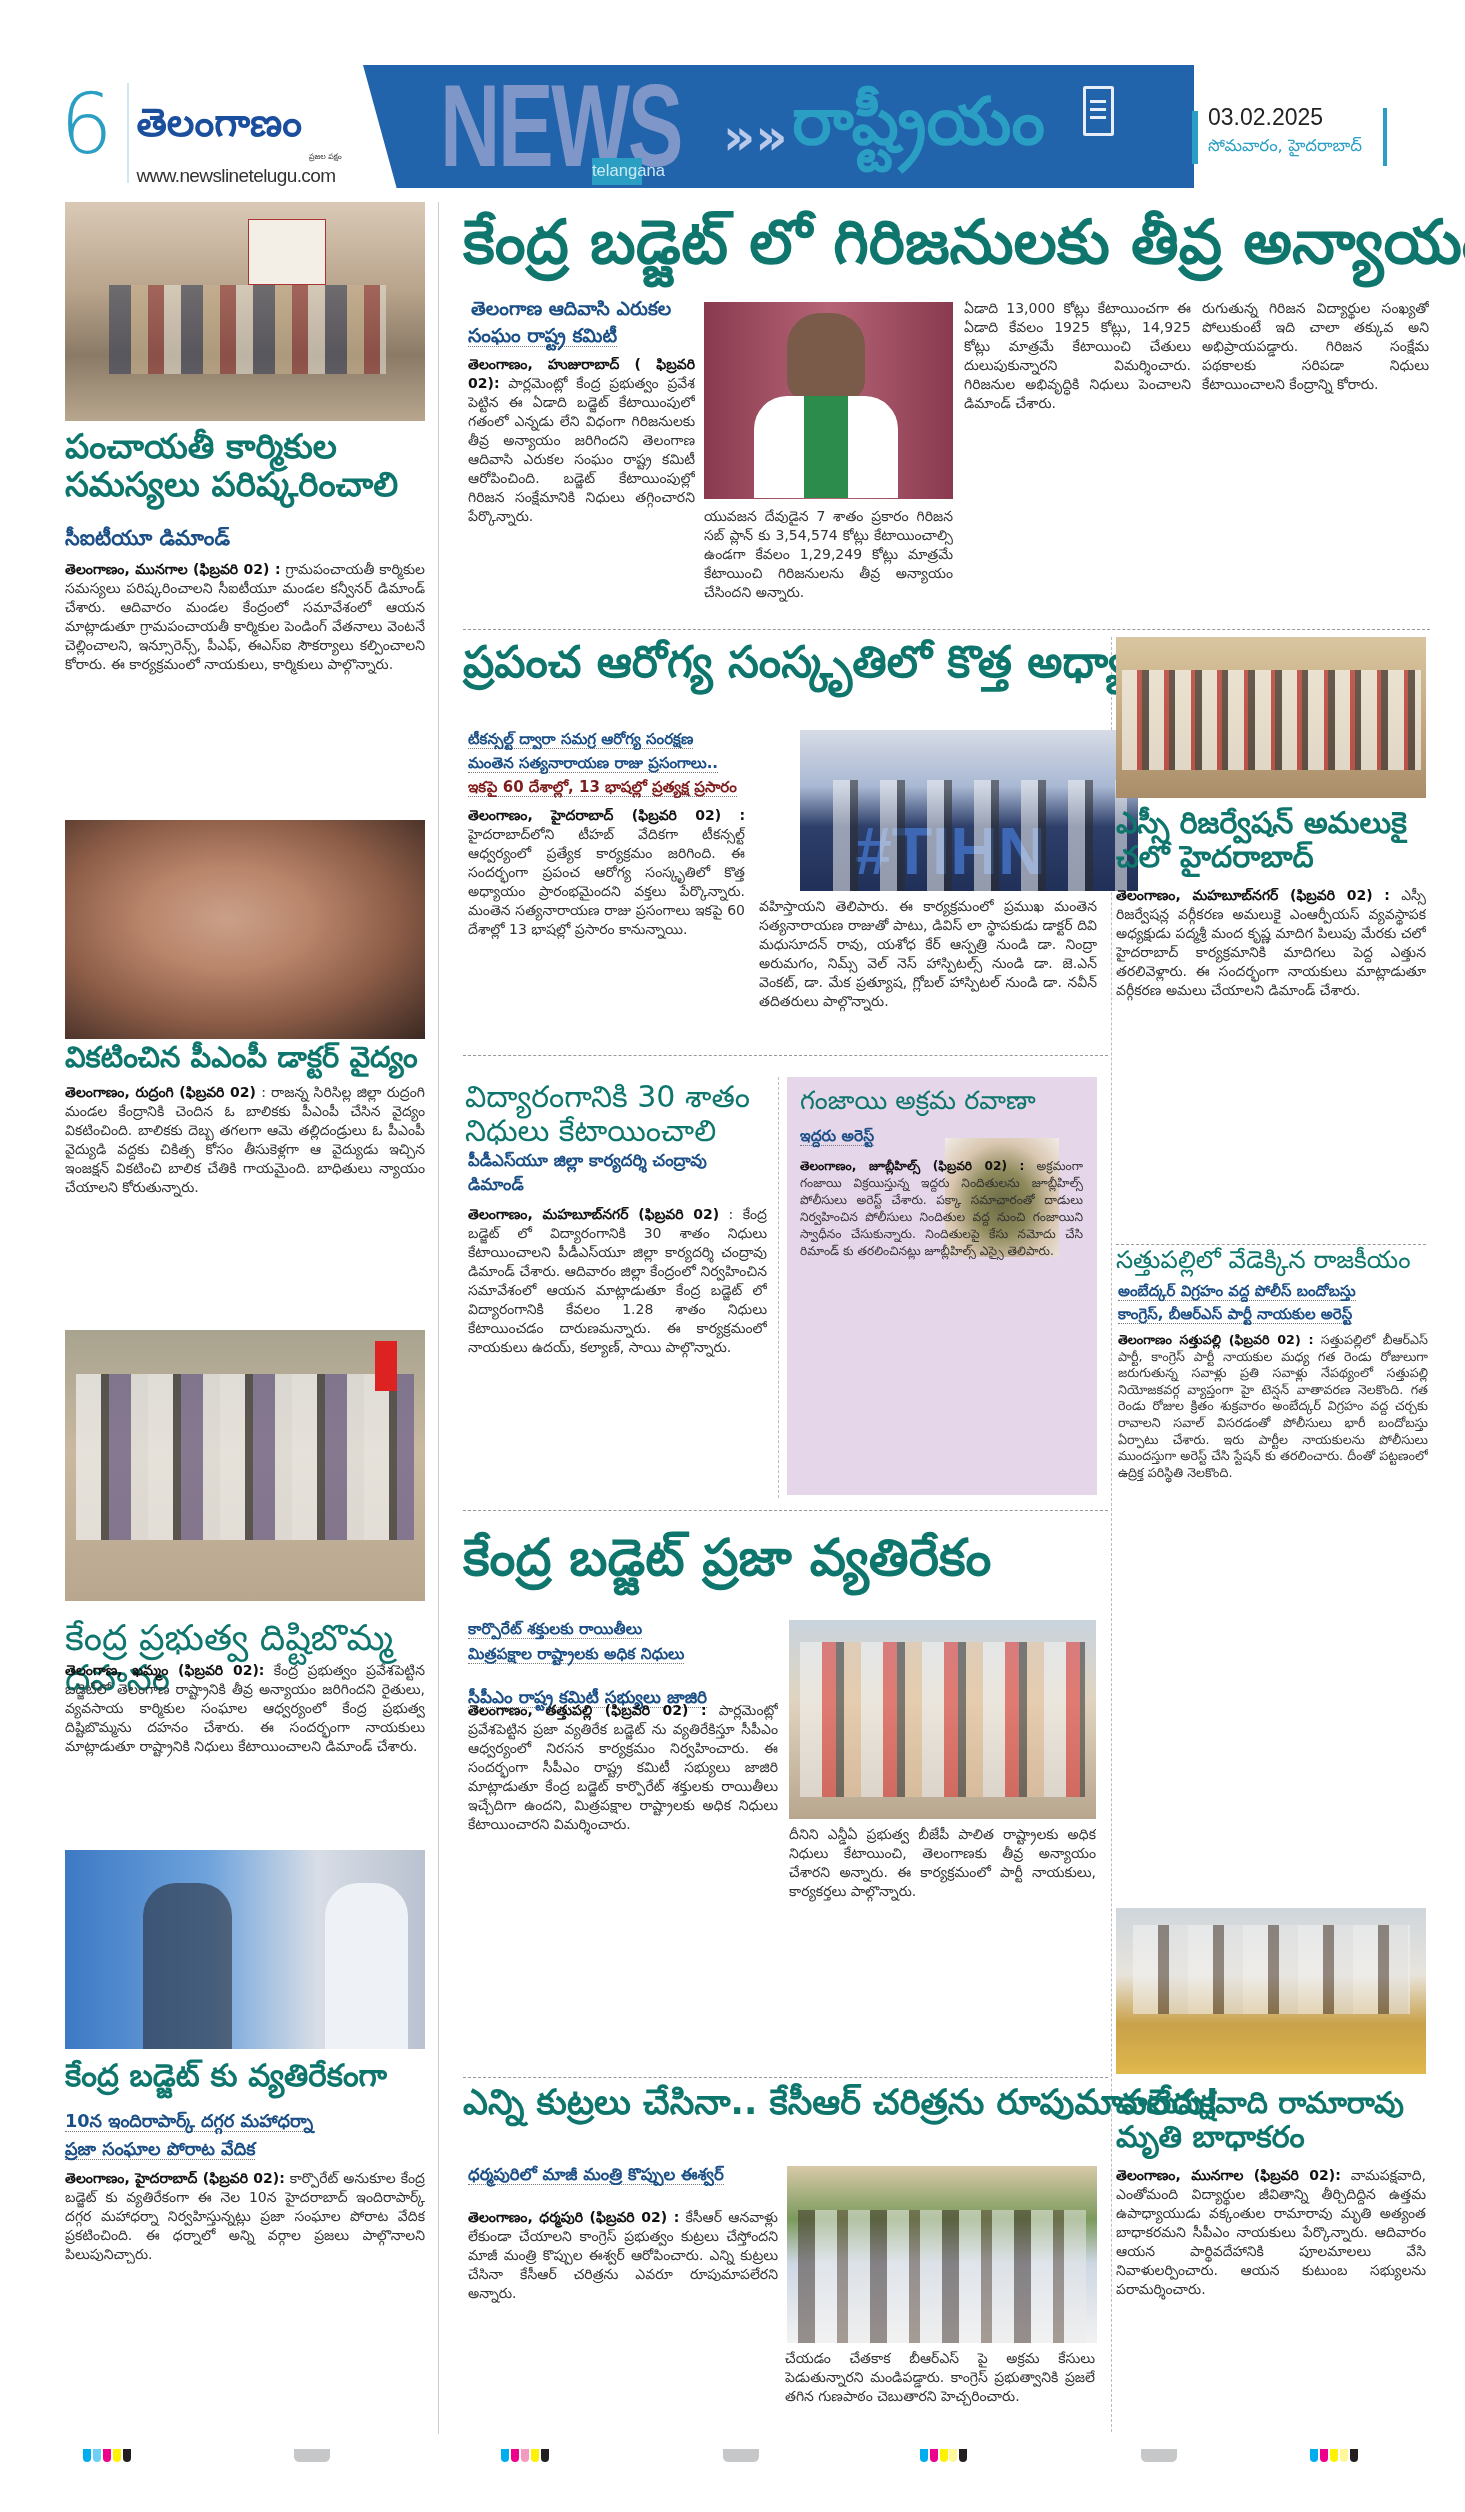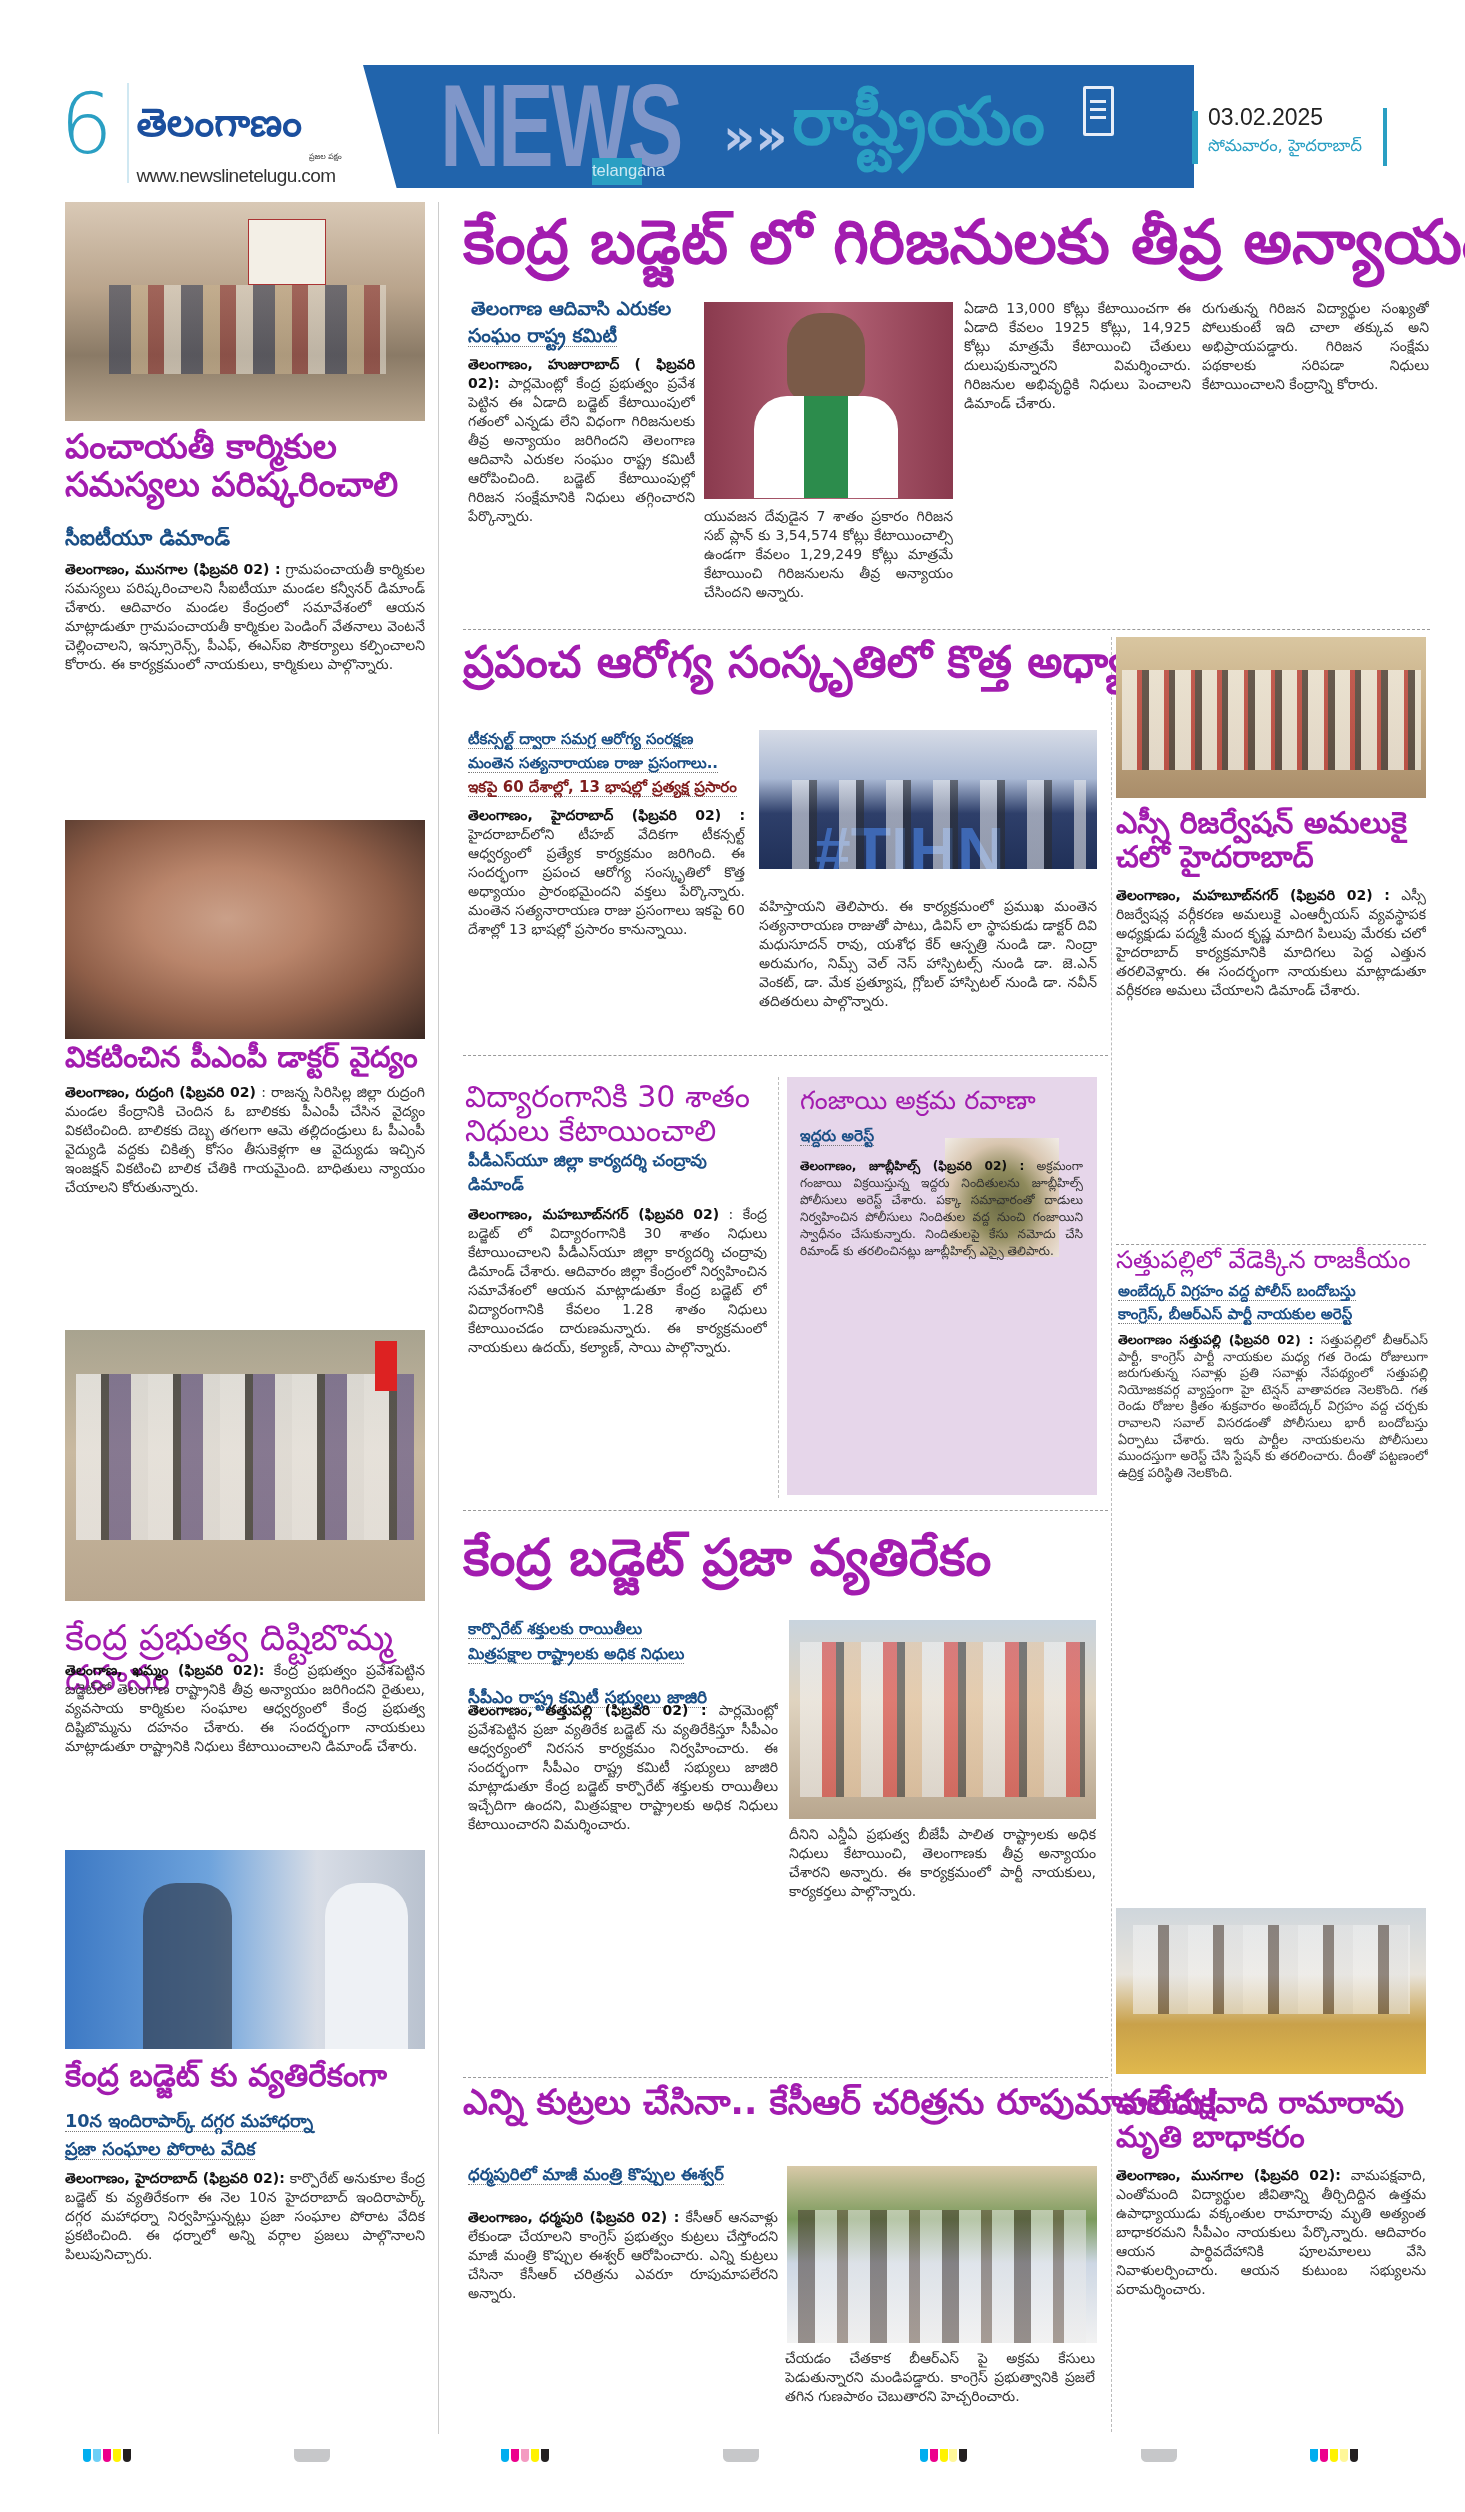--- a/index.html
+++ b/index.html
@@ -21,21 +21,21 @@
   .doc-icon { position: absolute; left: 1083px; top: 86px; width: 30.5px; height: 50px; border: 3.3px solid #e8eef8; border-radius: 2.2px; background: transparent; }
   .doc-icon::after { content: ""; position: absolute; left: 4.4px; right: 4.4px; top: 11px; height: 22px; background: repeating-linear-gradient(#e8eef8 0 3.3px, transparent 3.3px 7.8px); }
   .date { position: absolute; left: 1208px; top: 104px; font-size: 23px; color: #222; font-family: "Liberation Sans", sans-serif; }
   .dateline { position: absolute; left: 1208px; top: 136px; font-size: 16.6px; color: #2a9fc3; }
 
   
   .col-rule { position: absolute; width: 0; border-left: 1.7px dashed #bbbbbb; }
   .hrule { position: absolute; height: 0; border-top: 1.7px dashed #999; }
 
   .photo { position: absolute; overflow: hidden; }
-  .headline { position: absolute; font-weight: bold; color: #a21caf; line-height: 1.12; }
+  .headline { position: absolute; font-weight: bold; color: #0f766e; line-height: 1.12; }
   .subhead { position: absolute; font-weight: bold; color: #1b4f86; line-height: 1.5; }
   .subhead span.u { border-bottom: 1.7px dotted #777; }
   .body { position: absolute; font-size: 14px; line-height: 19px; color: #333; text-align: justify; overflow: hidden; }
   .body b { color: #111; }
   .boxed { position: absolute; background: #e6d6ea; }
 
   
   .sw { position: absolute; top: 2449px; width: 7.8px; height: 13.3px; border-radius: 0 0 4.4px 4.4px; }
   .swg { position: absolute; top: 2449px; width: 36px; height: 13.3px; border-radius: 0 0 5.5px 5.5px; background: #c6c7c9; }
 </style>
@@ -117,21 +117,21 @@
 </div>
 <div class="body" style="left:704px;top:507px;width:249px;height:105px;">యువజన దేవుడైన 7 శాతం ప్రకారం గిరిజన సబ్ ప్లాన్ కు 3,54,574 కోట్లు కేటాయించాల్సి ఉండగా కేవలం 1,29,249 కోట్లు మాత్రమే కేటాయించి గిరిజనులను తీవ్ర అన్యాయం చేసిందని అన్నారు.</div>
 <div class="body" style="left:964px;top:299px;width:227px;height:316px;">ఏడాది 13,000 కోట్లు కేటాయించగా ఈ ఏడాది కేవలం 1925 కోట్లు, 14,925 కోట్లు మాత్రమే కేటాయించి చేతులు దులుపుకున్నారని విమర్శించారు. గిరిజనుల అభివృద్ధికి నిధులు పెంచాలని డిమాండ్ చేశారు.</div>
 <div class="body" style="left:1202px;top:299px;width:227px;height:316px;">రుగుతున్న గిరిజన విద్యార్థుల సంఖ్యతో పోలుకుంటే ఇది చాలా తక్కువ అని అభిప్రాయపడ్డారు. గిరిజన సంక్షేమ పథకాలకు సరిపడా నిధులు కేటాయించాలని కేంద్రాన్ని కోరారు.</div>
 <div class="hrule" style="left:463px;top:629px;width:967px;"></div>
 
 <div class="headline" style="left:463px;top:637px;width:645px;font-size:44px;white-space:nowrap;">ప్రపంచ ఆరోగ్య సంస్కృతిలో కొత్త అధ్యాయం</div>
 <div class="subhead" style="left:468px;top:728px;font-size:15px;"><span class="u">టీకన్సల్ట్ ద్వారా సమగ్ర ఆరోగ్య సంరక్షణ</span></div>
 <div class="subhead" style="left:468px;top:752px;font-size:15px;"><span class="u">మంతెన సత్యనారాయణ రాజు ప్రసంగాలు..</span></div>
 <div class="subhead" style="left:468px;top:776px;font-size:15px;color:#7f1d1d;"><span class="u">ఇకపై 60 దేశాల్లో, 13 భాషల్లో ప్రత్యక్ష ప్రసారం</span></div>
-<div class="photo" style="left:759px;top:730px;width:338px;height:139px;background:linear-gradient(180deg,#d6dbe6 0%,#a9b8d3 35%,#2e3f6a 60%,#203058 100%);padding-left:41px;">
+<div class="photo" style="left:800px;top:730px;width:338px;height:161px;background:linear-gradient(180deg,#d6dbe6 0%,#a9b8d3 35%,#2e3f6a 60%,#203058 100%);padding-left:41px;">
   <div style="position:absolute;left:55px;top:83px;font-size:66px;font-weight:bold;color:#3e68b4;font-family:'Liberation Sans',sans-serif;">#TIHN</div>
   <div style="position:absolute;left:11px;top:50px;width:316px;height:111px;background:repeating-linear-gradient(90deg,transparent 0 22px,#f1f1f1 22px 39px,#2a2a2a 39px 47px);opacity:.55;"></div>
 </div>
 <div class="body" style="left:468px;top:806px;width:277px;height:233px;">
   <b>తెలంగాణం, హైదరాబాద్ (ఫిబ్రవరి 02) :</b>
   <span>హైదరాబాద్‌లోని టీహబ్ వేదికగా టీకన్సల్ట్ ఆధ్వర్యంలో ప్రత్యేక కార్యక్రమం జరిగింది. ఈ సందర్భంగా ప్రపంచ ఆరోగ్య సంస్కృతిలో కొత్త అధ్యాయం ప్రారంభమైందని వక్తలు పేర్కొన్నారు. మంతెన సత్యనారాయణ రాజు ప్రసంగాలు ఇకపై 60 దేశాల్లో 13 భాషల్లో ప్రసారం కానున్నాయి.</span>
 </div>
 <div class="body" style="left:759px;top:897px;width:338px;height:141px;">వహిస్తాయని తెలిపారు. ఈ కార్యక్రమంలో ప్రముఖ మంతెన సత్యనారాయణ రాజుతో పాటు, డివిస్ లా స్థాపకుడు డాక్టర్ దివి మధుసూదన్ రావు, యశోధ కేర్ ఆస్పత్రి నుండి డా. నింద్రా అరుమగం, నిమ్స్ వెల్ నెస్ హాస్పిటల్స్ నుండి డా. జె.ఎన్ వెంకట్, డా. మేక ప్రత్యూష, గ్లోబల్ హాస్పిటల్ నుండి డా. నవీన్ తదితరులు పాల్గొన్నారు.</div>
 <div class="hrule" style="left:463px;top:1055px;width:645px;"></div>
 

